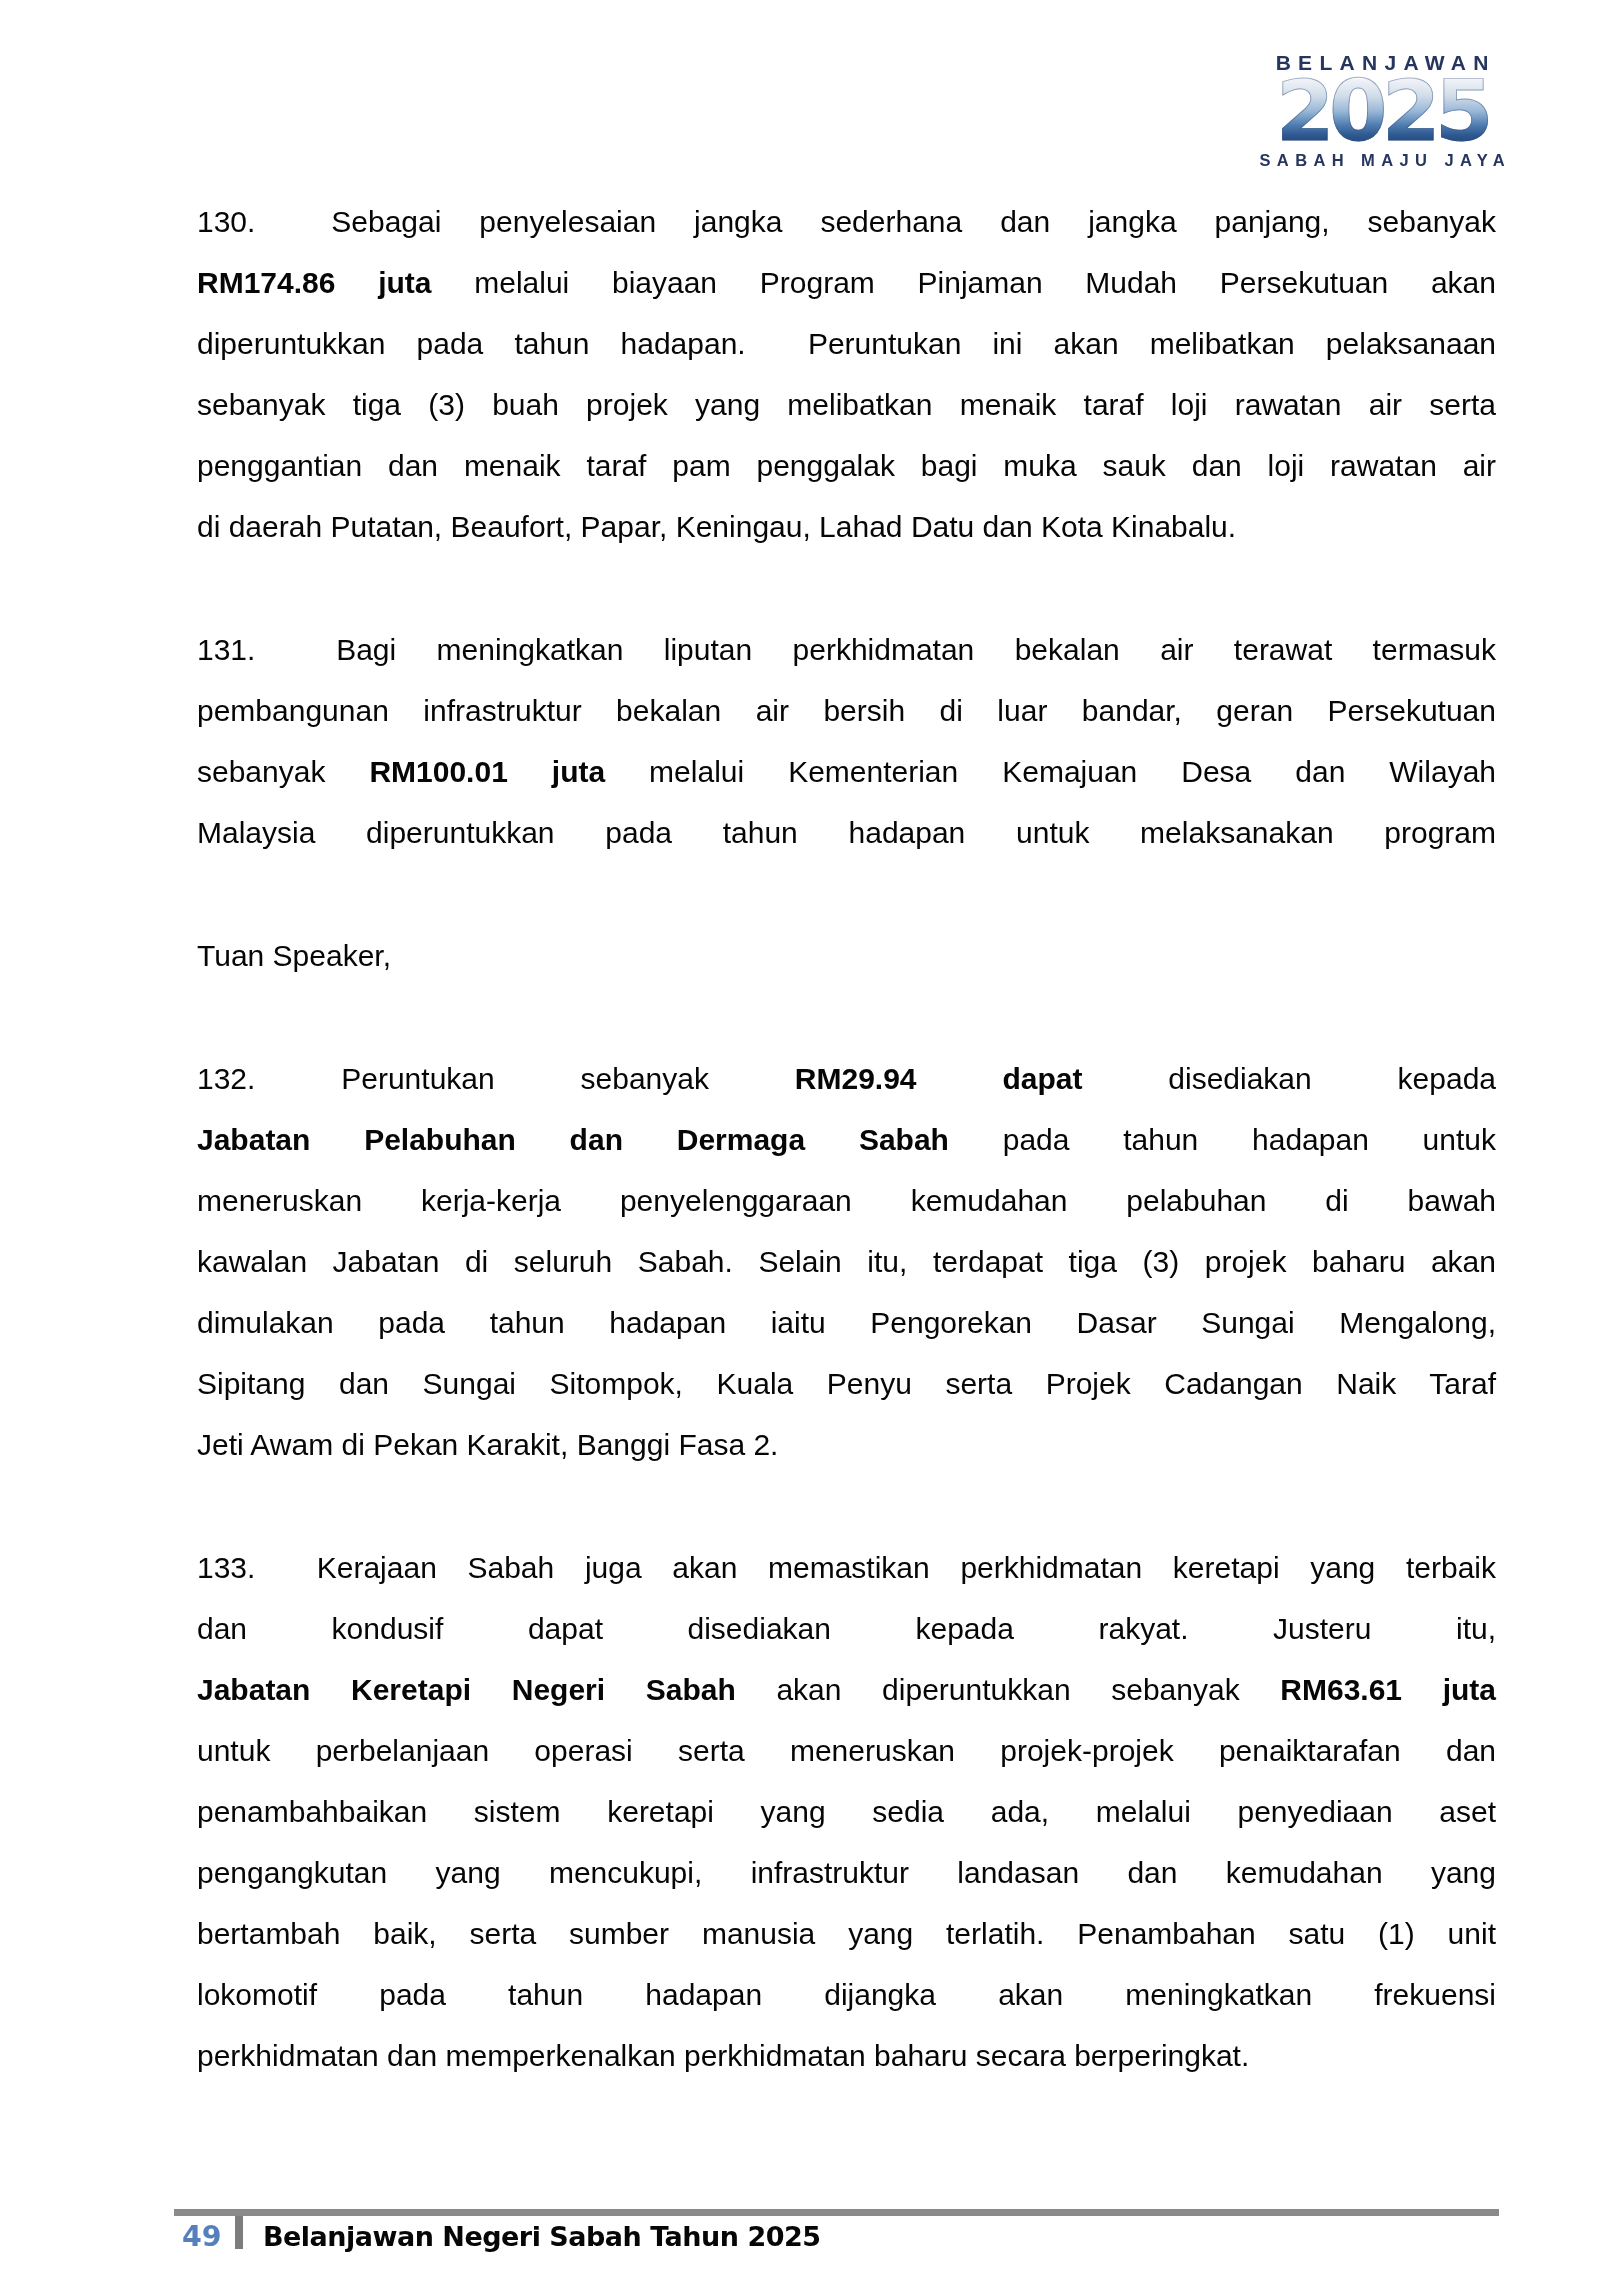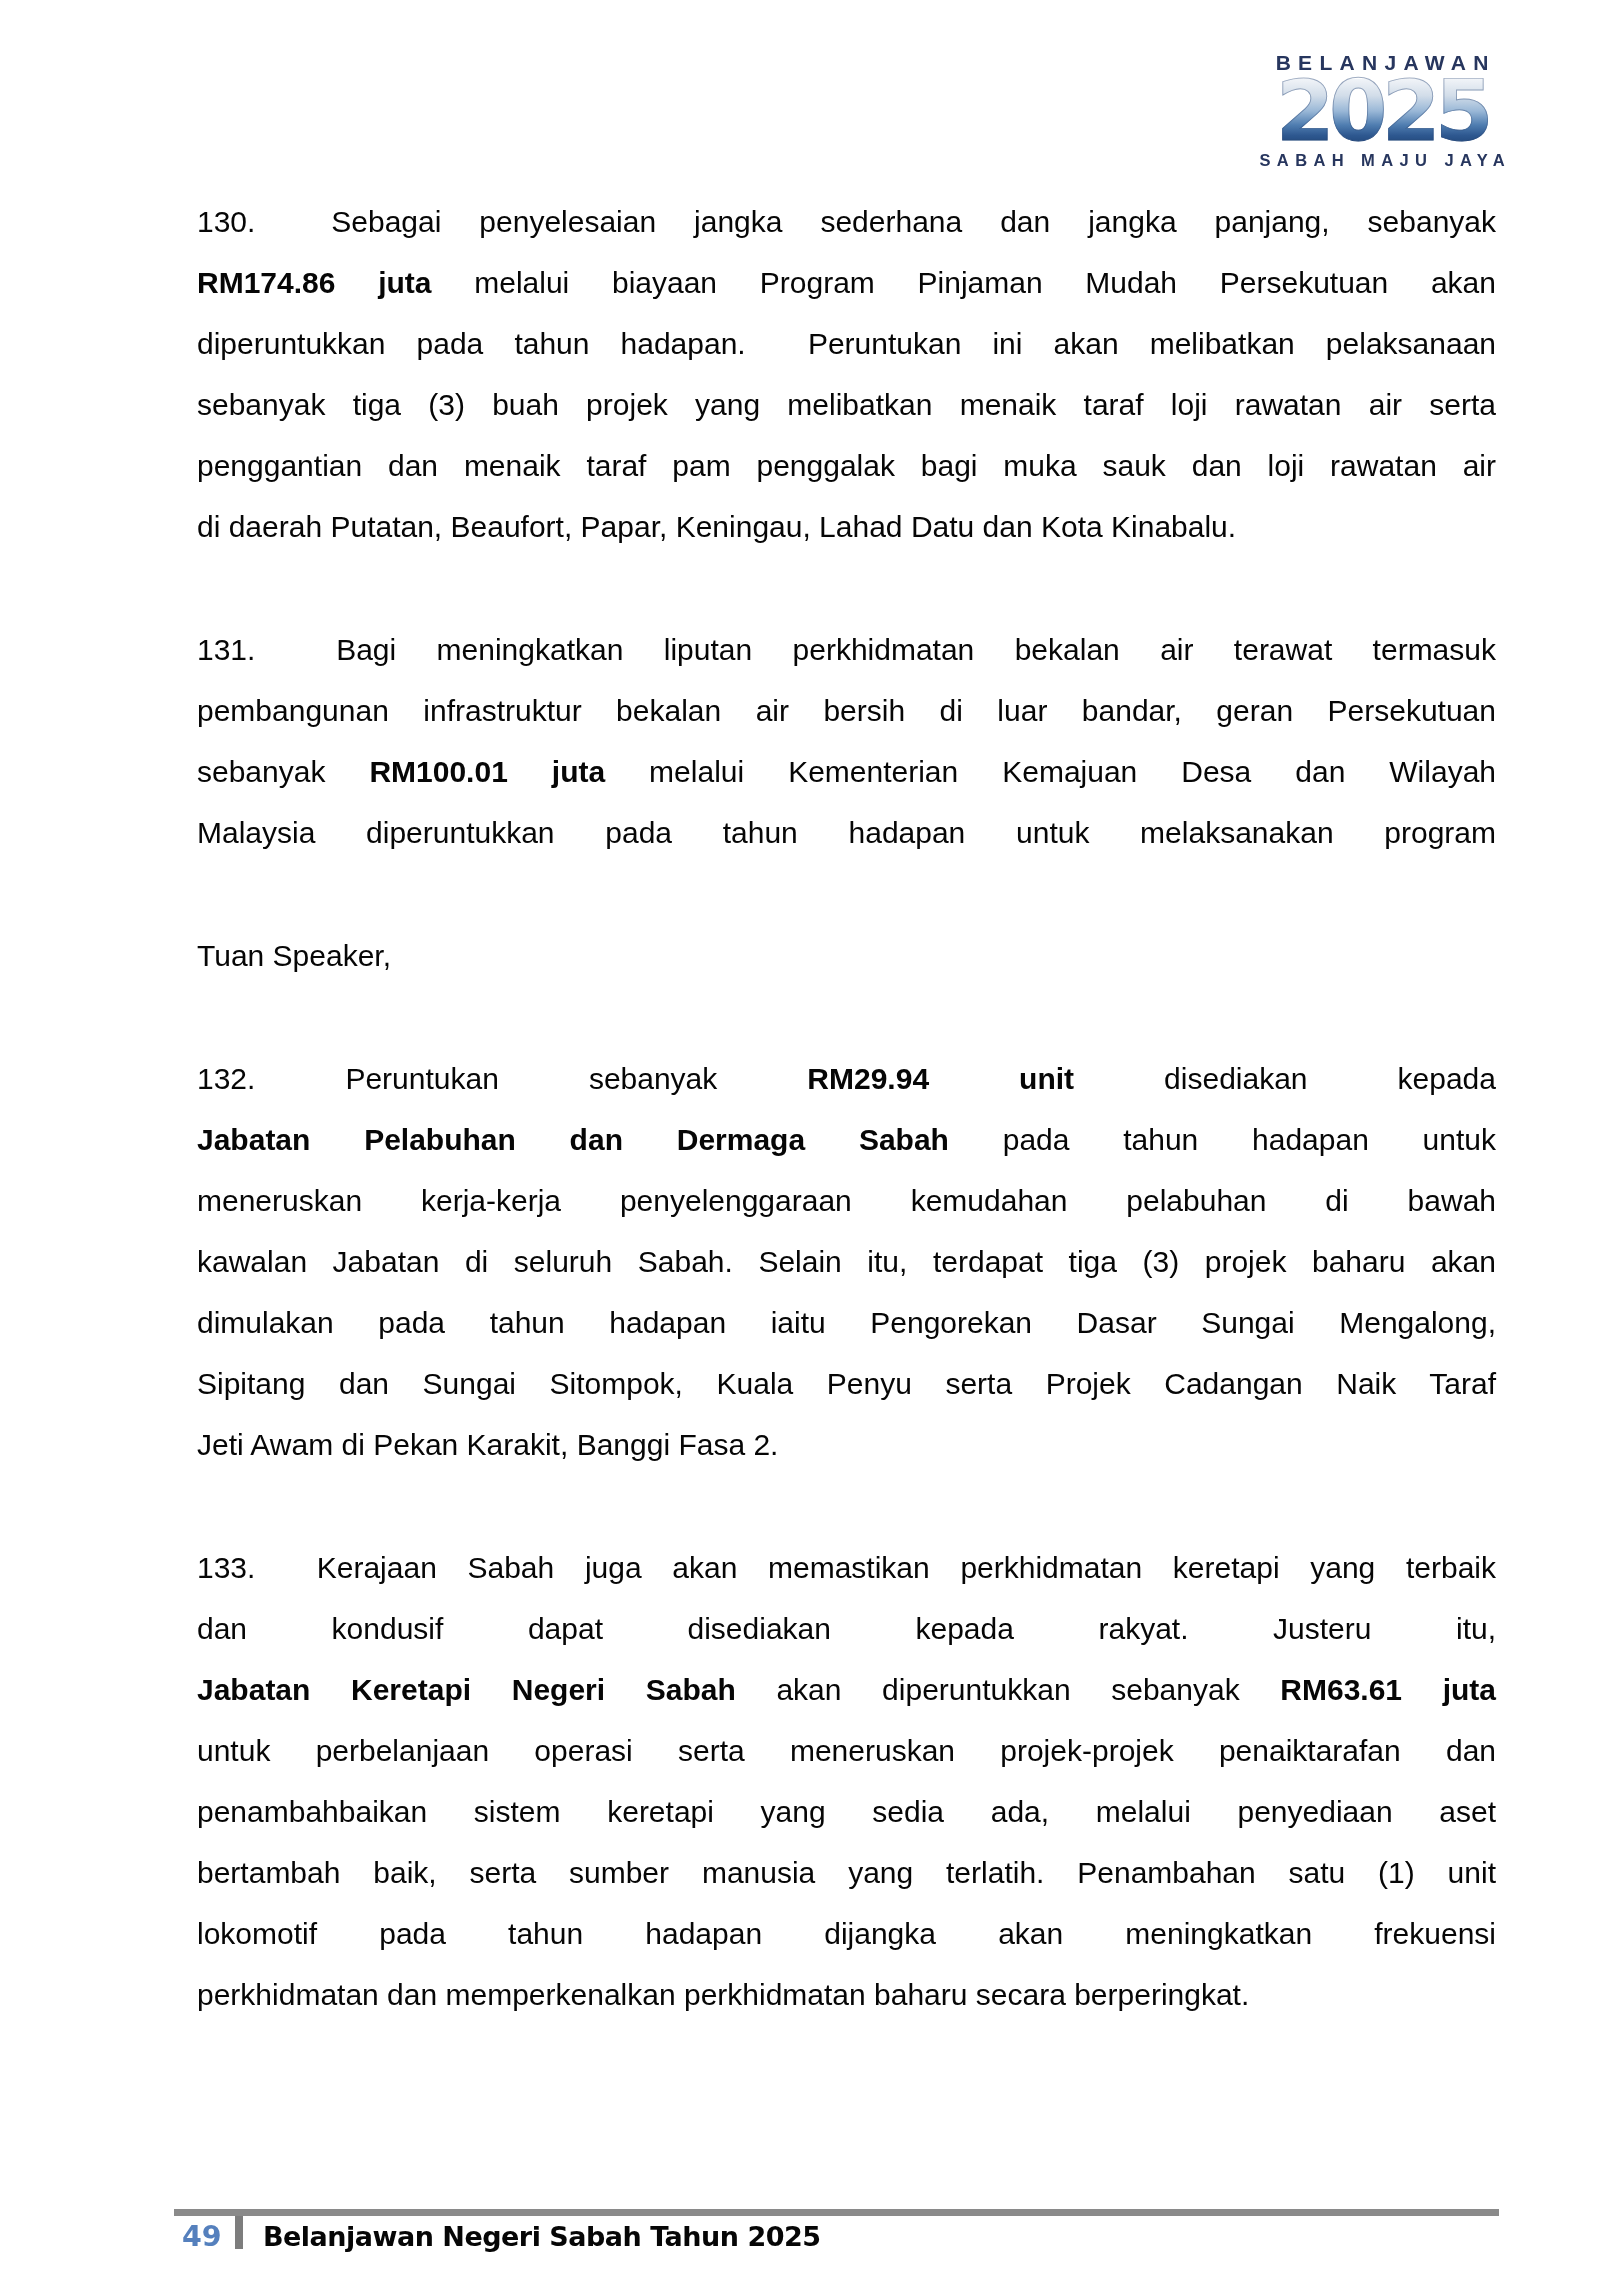--- a/index.html
+++ b/index.html
@@ -90,34 +90,35 @@
       <div class="block paragraph">
         <div class="line"><span>131.&nbsp; Bagi meningkatkan liputan perkhidmatan bekalan air terawat termasuk</span></div>
         <div class="line"><span>pembangunan infrastruktur bekalan air bersih di luar bandar, geran Persekutuan</span></div>
         <div class="line"><span>sebanyak </span><b>RM100.01 juta</b><span> melalui Kementerian Kemajuan Desa dan Wilayah</span></div>
         <div class="line"><span>Malaysia diperuntukkan pada tahun hadapan untuk melaksanakan program</span></div>
       </div>
       <div class="block salutation">
         <div class="line last"><span>Tuan Speaker,</span></div>
       </div>
       <div class="block paragraph">
-        <div class="line"><span>132. Peruntukan sebanyak </span><b>RM29.94 unit</b><span> disediakan kepada</span></div>
+        <div class="line"><span>132. Peruntukan sebanyak </span><b>RM29.94 dapat</b><span> disediakan kepada</span></div>
         <div class="line"><b>Jabatan Pelabuhan dan Dermaga Sabah</b><span> pada tahun hadapan untuk</span></div>
         <div class="line"><span>meneruskan kerja-kerja penyelenggaraan kemudahan pelabuhan di bawah</span></div>
         <div class="line"><span>kawalan Jabatan di seluruh Sabah. Selain itu, terdapat tiga (3) projek baharu akan</span></div>
         <div class="line"><span>dimulakan pada tahun hadapan iaitu Pengorekan Dasar Sungai Mengalong,</span></div>
         <div class="line"><span>Sipitang dan Sungai Sitompok, Kuala Penyu serta Projek Cadangan Naik Taraf</span></div>
         <div class="line last"><span>Jeti Awam di Pekan Karakit, Banggi Fasa 2.</span></div>
       </div>
       <div class="block paragraph">
         <div class="line"><span>133.&nbsp; Kerajaan Sabah juga akan memastikan perkhidmatan keretapi yang terbaik</span></div>
         <div class="line"><span>dan kondusif dapat disediakan kepada rakyat. Justeru itu,</span></div>
         <div class="line"><b>Jabatan Keretapi Negeri Sabah</b><span> akan diperuntukkan sebanyak </span><b>RM63.61 juta</b></div>
         <div class="line"><span>untuk perbelanjaan operasi serta meneruskan projek-projek penaiktarafan dan</span></div>
         <div class="line"><span>penambahbaikan sistem keretapi yang sedia ada, melalui penyediaan aset</span></div>
+        <div class="line"><span>pengangkutan yang mencukupi, infrastruktur landasan dan kemudahan yang</span></div>
         <div class="line"><span>bertambah baik, serta sumber manusia yang terlatih. Penambahan satu (1) unit</span></div>
         <div class="line"><span>lokomotif pada tahun hadapan dijangka akan meningkatkan frekuensi</span></div>
         <div class="line last"><span>perkhidmatan dan memperkenalkan perkhidmatan baharu secara berperingkat.</span></div>
       </div>
     </main>
 
   <footer class="footer">
     <div class="footer-rule"></div>
     <div class="footer-row">
       <span class="page-num">49</span>

